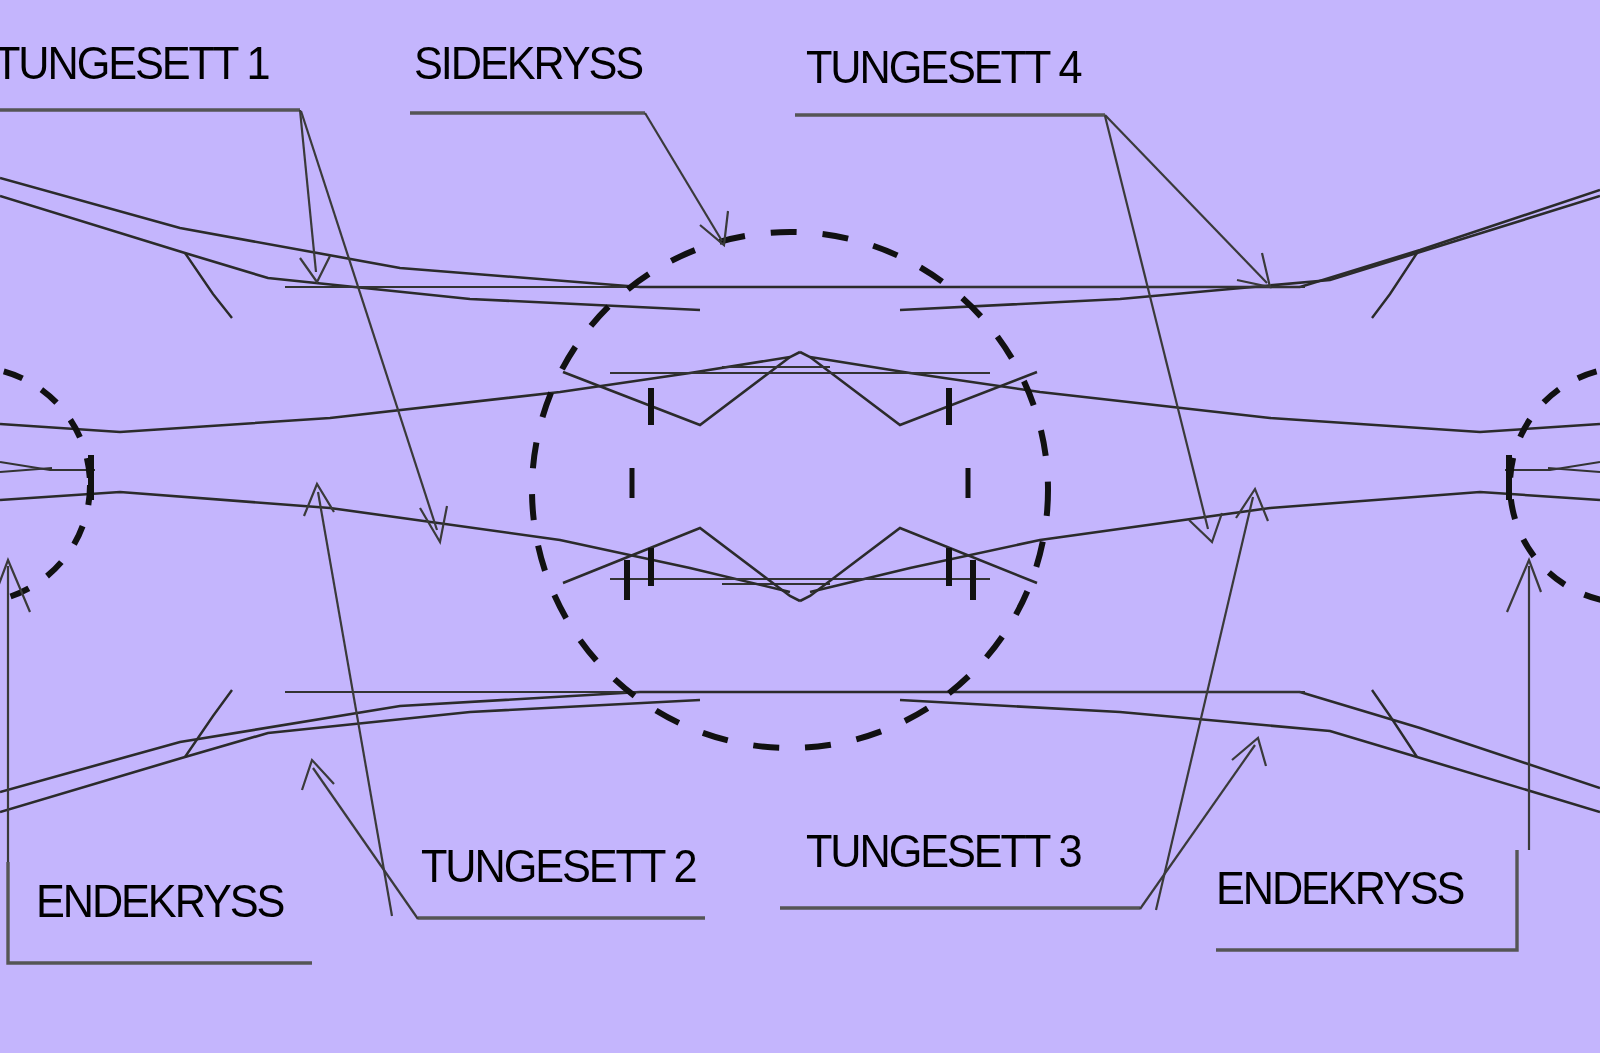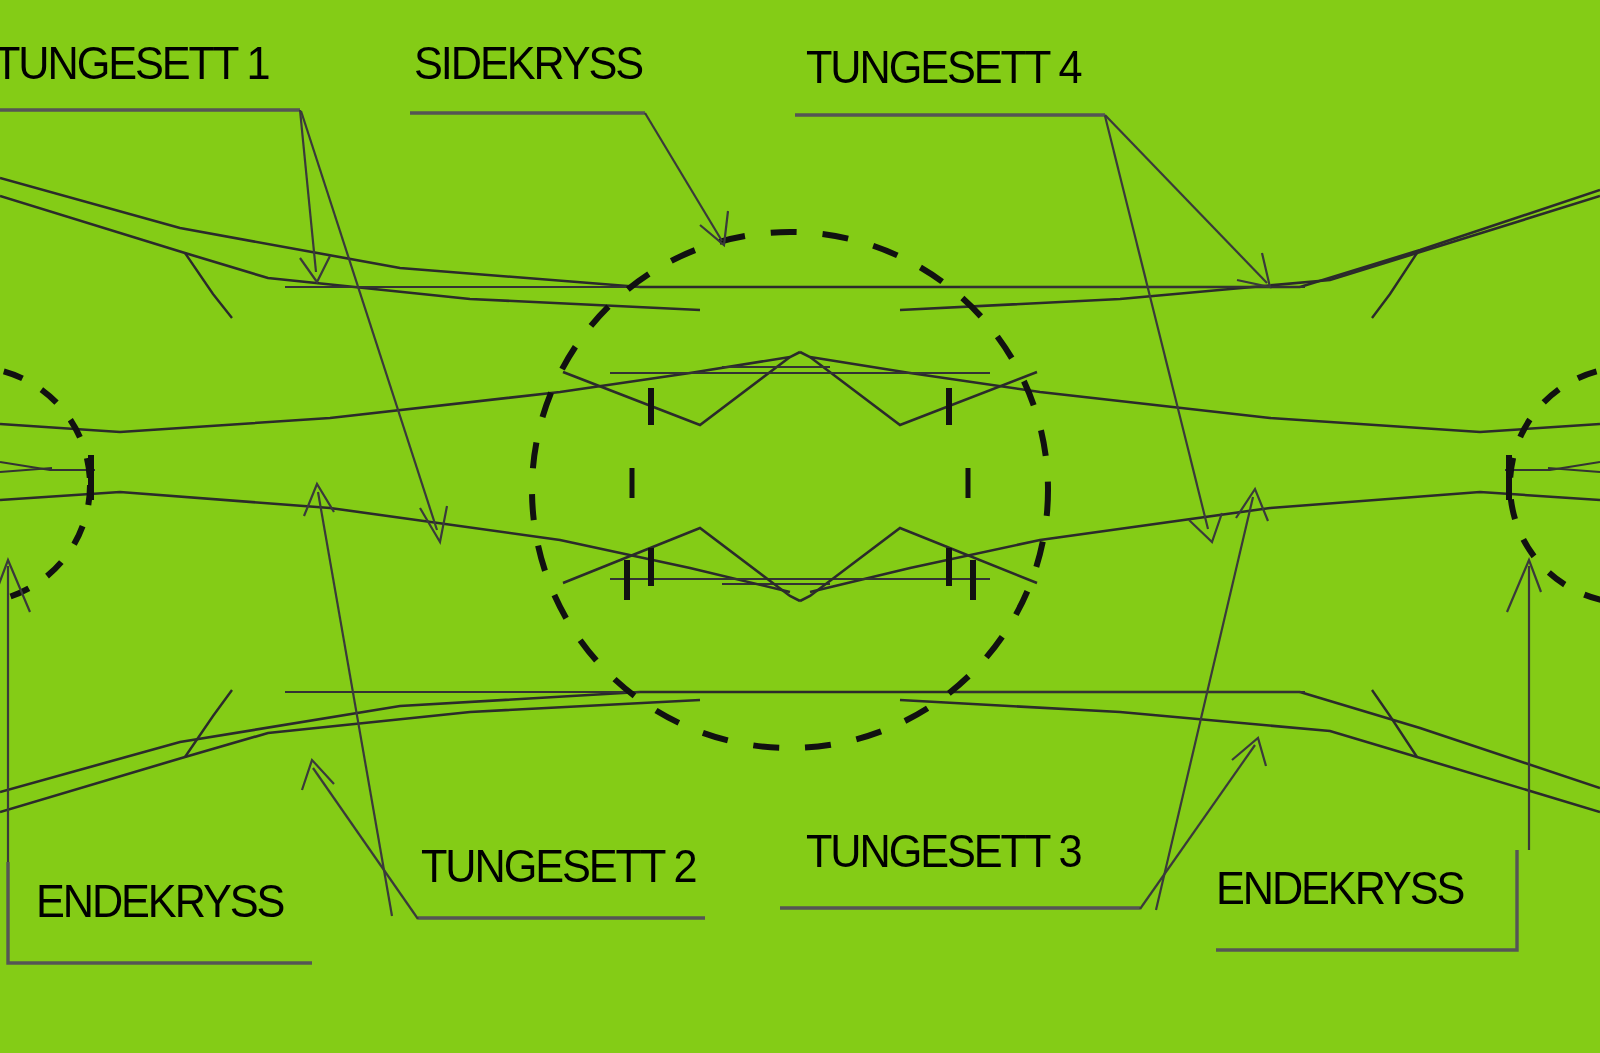--- a/index.html
+++ b/index.html
@@ -4,21 +4,21 @@
 <style>
   html, body {
     margin: 0;
     padding: 0;
     background: #ffffff;
   }
   #page {
     position: relative;
     width: 1600px;
     height: 1053px;
-    background: #84cc16;
+    background: #c4b5fd;
     overflow: hidden;
     font-family: "Liberation Sans", sans-serif;
   }
   #diagram {
     position: absolute;
     left: 0;
     top: 0;
     width: 1600px;
     height: 1053px;
   }

